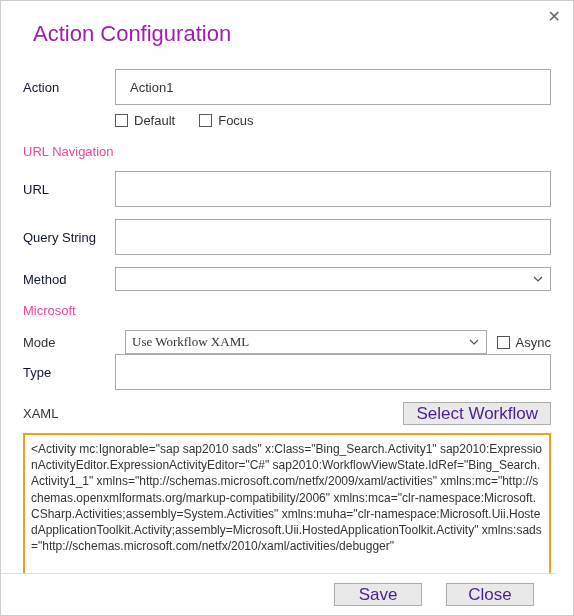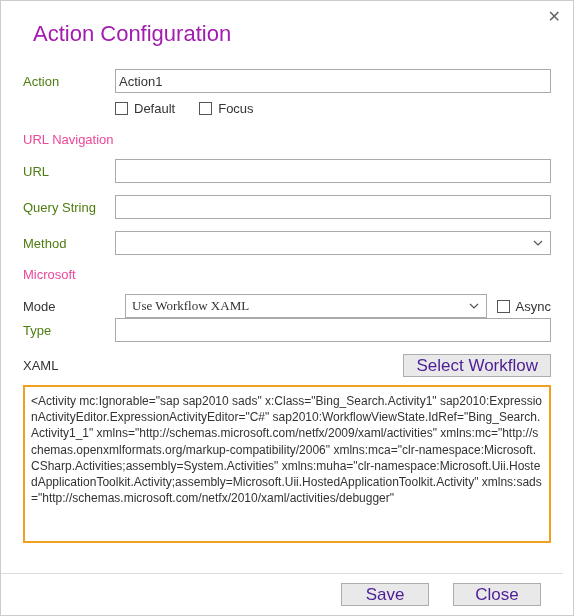--- a/index.html
+++ b/index.html
@@ -33,27 +33,27 @@
     margin: 8px 0 22px 10px;
   }
   .row {
     display: flex;
     align-items: center;
     margin-bottom: 12px;
   }
   .row .lbl {
     width: 92px;
     flex-shrink: 0;
-    color: #4d7c0f;
+    color: #0f172a;
   }
   .textbox {
     flex: 1;
-    height: 24px;
+    height: 36px;
     border: 1px solid #aaa;
-    padding: 2px 3px;
+    padding: 2px 14px;
     font-family: inherit;
     font-size: 13px;
     color: #333;
     background: #fff;
   }
   .selectbox {
     flex: 1;
     height: 24px;
     border: 1px solid #aaa;
     background: #fff;
@@ -131,21 +131,21 @@
     color: #333;
     height: 158px;
     overflow: hidden;
     white-space: normal;
     word-break: break-all;
   }
   .footer {
     position: absolute;
     bottom: 0;
     left: 0;
-    right: 10px;
+    right: 17px;
     height: 42px;
     border-top: 1px solid #ddd;
     display: flex;
     justify-content: flex-end;
     align-items: center;
     gap: 24px;
     padding-right: 22px;
     background: #fff;
   }
 </style>

